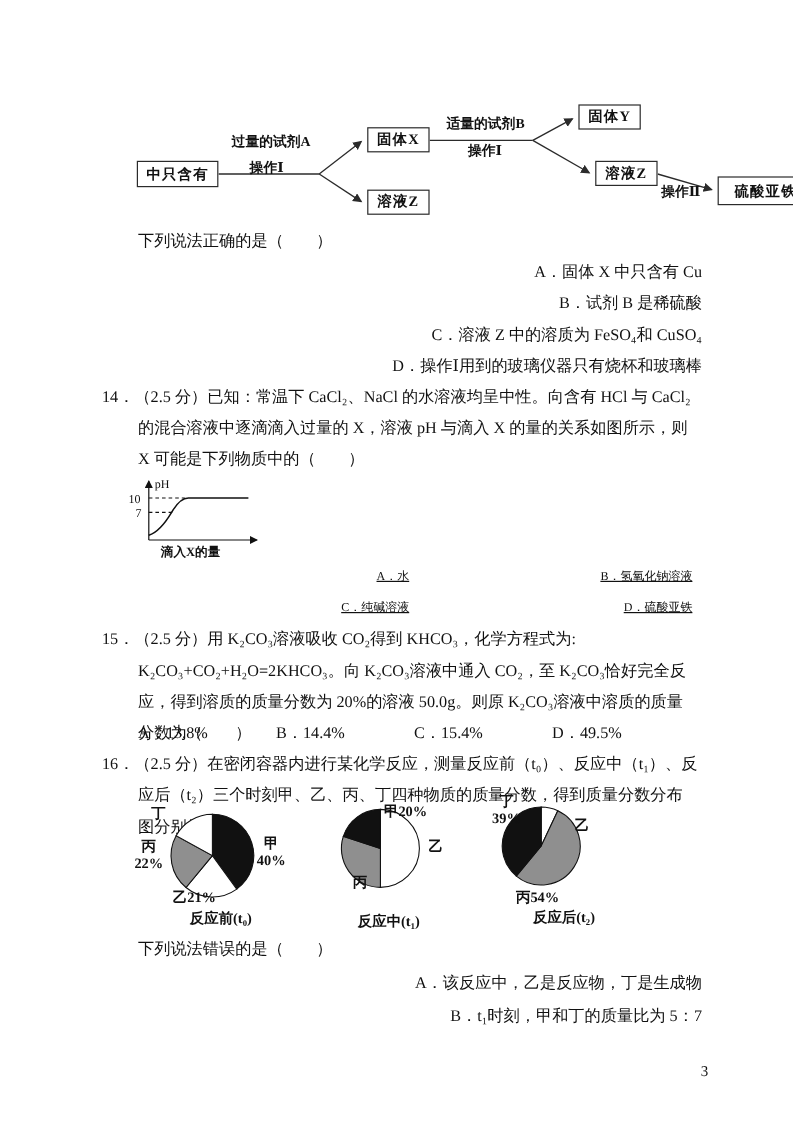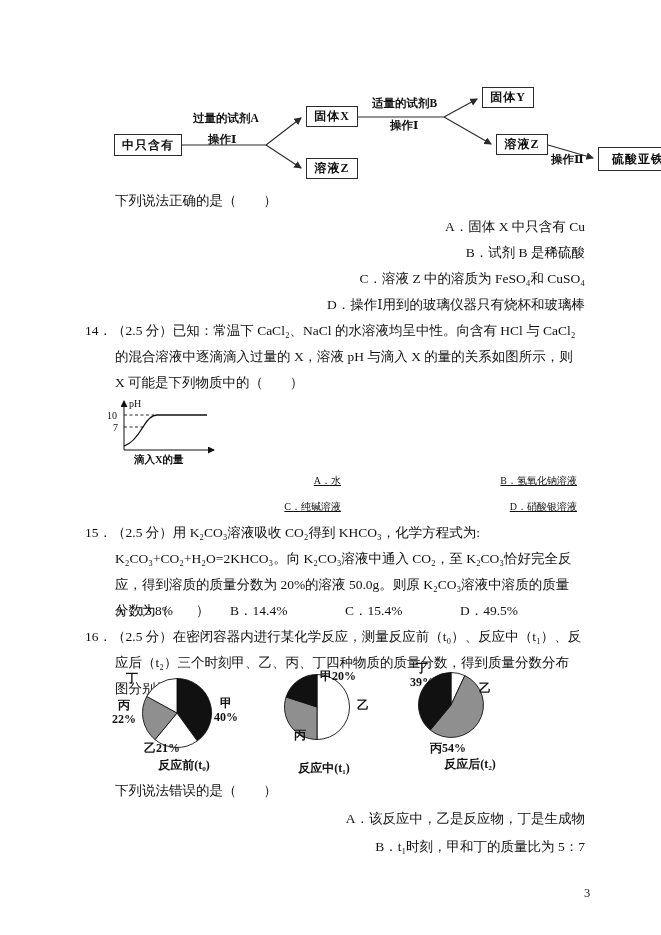--- a/index.html
+++ b/index.html
@@ -91,21 +91,21 @@
     <line class="dash" x1="20" y1="21" x2="50" y2="21"></line>
     <line class="dash" x1="20" y1="33" x2="42" y2="33"></line>
     <path class="curve" d="M20,52 C27,50 33,43 39,33 C43,26 47,21 53,21 L103,21"></path>
     <text class="glabel" x="30" y="69">滴入X的量</text>
   </svg>
 
   <div class="optgrid" style="left:115px;top:468px;width:462px">
     <div class="opt">A．水</div>
     <div class="opt">B．氢氧化钠溶液</div>
     <div class="opt">C．纯碱溶液</div>
-    <div class="opt">D．硝酸银溶液</div>
+    <div class="opt">D．硫酸亚铁</div>
   </div>
 
   <div class="qblock hang" style="left:85px;top:520px;width:497px">15．（2.5 分）用 K₂CO₃溶液吸收 CO₂得到 KHCO₃，化学方程式为: K₂CO₃+CO₂+H₂O=2KHCO₃。向 K₂CO₃溶液中通入 CO₂，至 K₂CO₃恰好完全反应，得到溶质的质量分数为 20%的溶液 50.0g。则原 K₂CO₃溶液中溶质的质量分数为（　　）</div>
 
   <div class="optrow" style="left:115px;top:600px;width:470px">
     <div>A．13.8%</div>
     <div>B．14.4%</div>
     <div>C．15.4%</div>
     <div>D．49.5%</div>
   </div>

